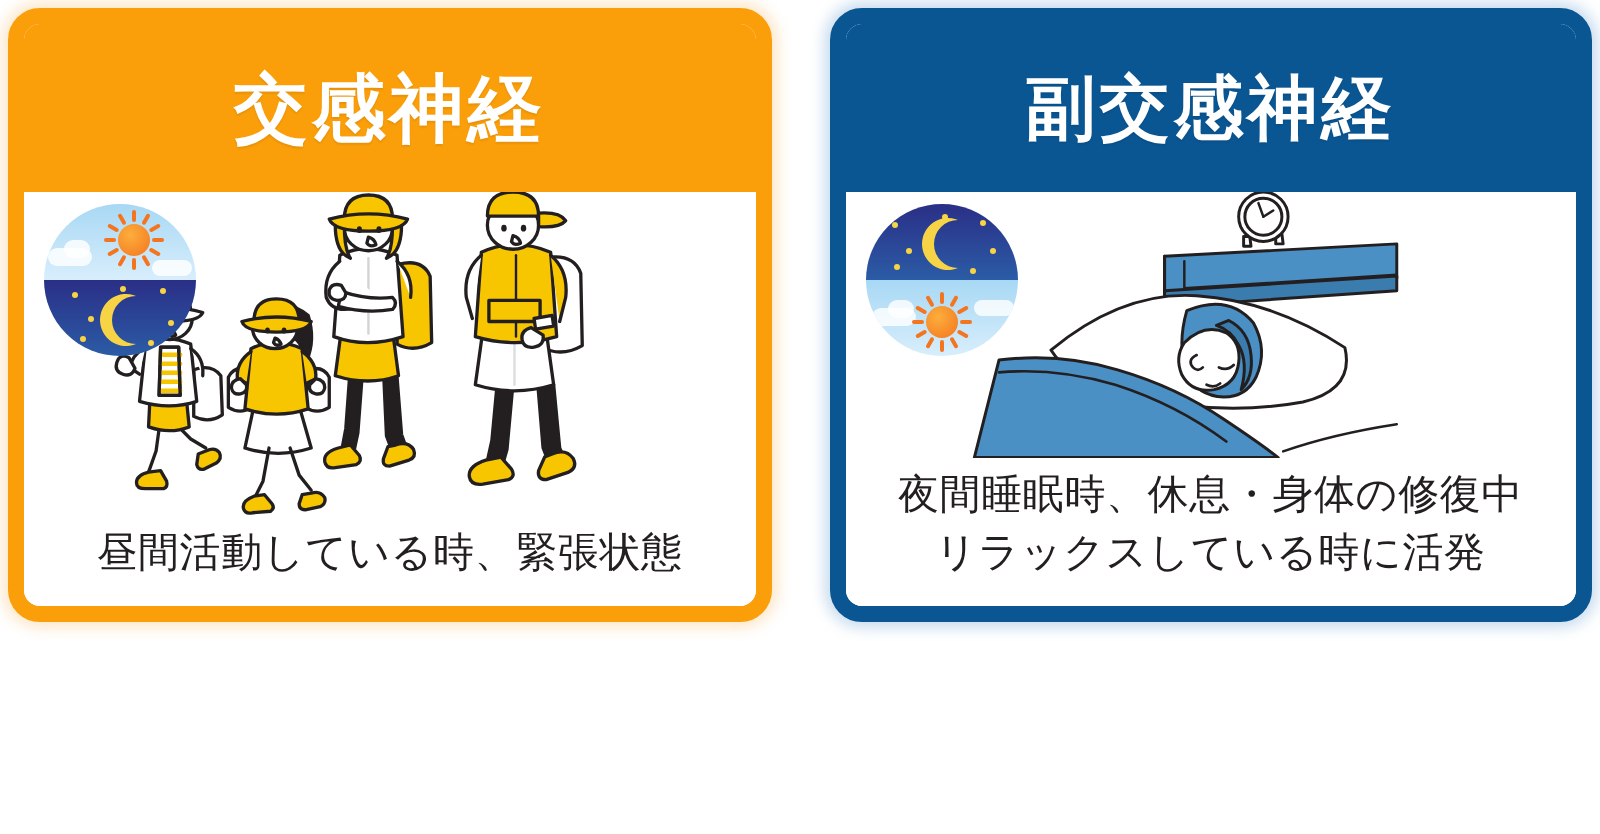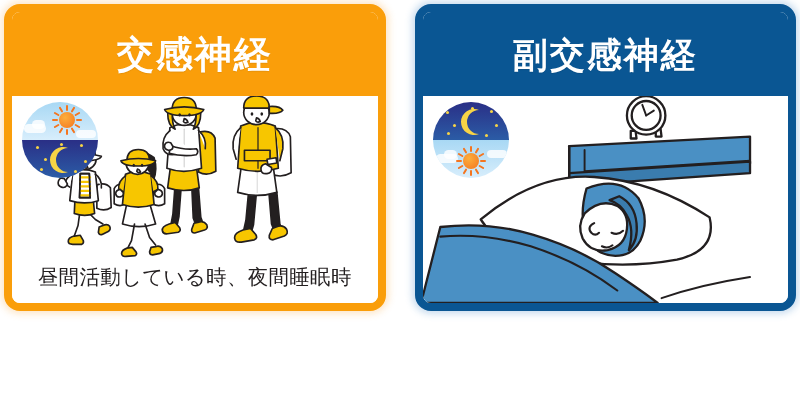--- a/index.html
+++ b/index.html
@@ -291,21 +291,21 @@
               </g>
               <path d="M272 29 q4 1 5 5 q-4 2 -6 -1 z" fill="#ffffff"></path>
             </g>
 
           </g>
         </svg>
       </div>
     </div>
 
     <div class="card-caption">
-      <span class="cl">昼間活動している時、夜間睡眠時</span>
+      <span class="cl">昼間活動している時、緊張状態</span>
     </div>
   </div>
 
   <div class="card parasympathetic">
 
     <div class="card-header">副交感神経</div>
 
     <div class="card-body">
 
       <div class="badge b-night-top">
@@ -377,15 +377,19 @@
               <path d="M18 146 q46 -4 94 10 q50 16 90 46" fill="none" stroke-width="2.2"></path>
             </g>
 
             <path d="M248 210 q40 -14 92 -22" fill="none" stroke-width="2"></path>
 
           </g>
         </svg>
       </div>
     </div>
 
+    <div class="card-caption">
+      <span class="cl">夜間睡眠時、休息・身体の修復中</span>
+      <span class="cl">リラックスしている時に活発</span>
+    </div>
   </div>
 
 </div>
 
 </body></html>

